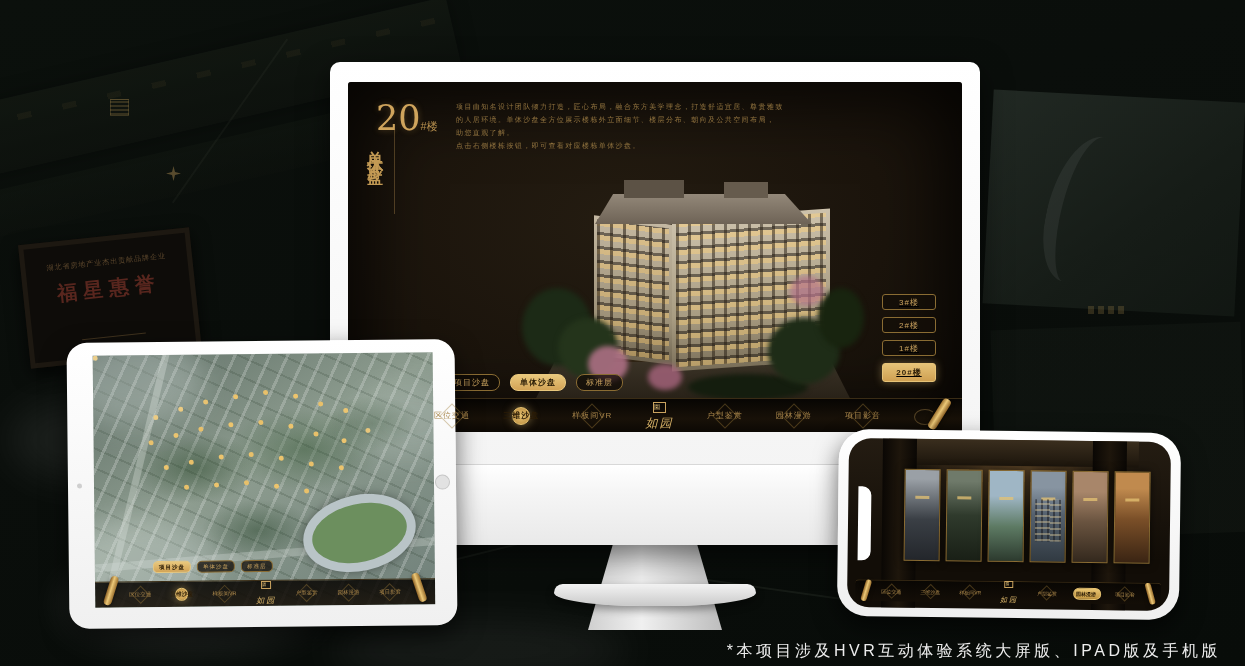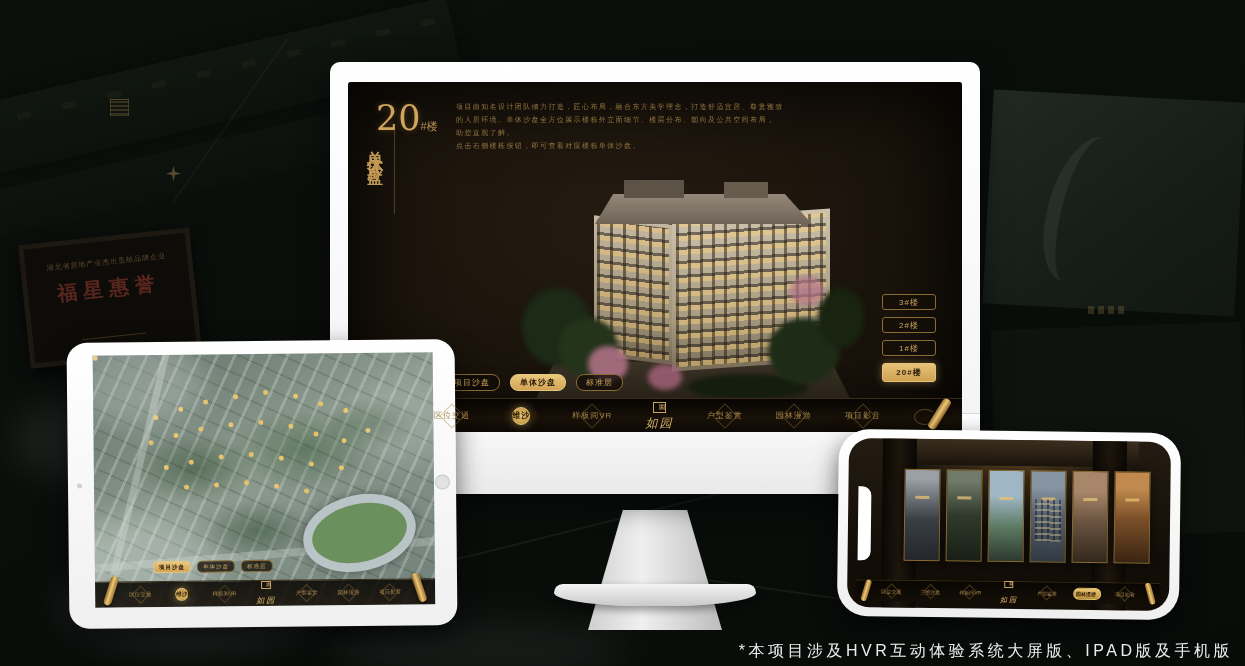--- a/index.html
+++ b/index.html
@@ -45,25 +45,25 @@
   .l2{left:430px;top:520px;width:360px;height:2px;transform:rotate(-14deg);}
   .l3{left:620px;top:590px;width:330px;height:2px;transform:rotate(8deg);}
   .l4{left:130px;top:120px;width:200px;height:2px;transform:rotate(-55deg);opacity:.6;}
   .bg-smoke{position:absolute;border-radius:50%;filter:blur(18px);background:rgba(255,255,255,.1);}
   .s1{left:60px;top:560px;width:260px;height:90px;}
   .s2{left:10px;top:400px;width:140px;height:80px;opacity:.7;}
   .s3{left:330px;top:620px;width:300px;height:60px;opacity:.6;}
   
   .page-title{position:absolute;left:0;right:0;top:4px;text-align:center;
     font-size:43px;font-weight:700;color:#ffffff;letter-spacing:15px;}
-  .footnote{position:absolute;right:12px;bottom:4px;font-size:16px;color:#ededed;
+  .footnote{position:absolute;right:24px;bottom:4px;font-size:16px;color:#ededed;
     letter-spacing:3.5px;}
   
   .monitor{position:absolute;left:330px;top:62px;width:650px;height:546px;}
-  .mon-frame{position:absolute;left:0;top:0;width:650px;height:432px;border-radius:10px;
+  .mon-frame{position:absolute;left:0;top:0;width:650px;height:483px;border-radius:10px;
     background:linear-gradient(#ffffff,#f2f2f2);box-shadow:0 10px 30px rgba(0,0,0,.55);}
   .mon-chin{position:absolute;left:0;bottom:0;width:650px;height:80px;border-radius:0 0 10px 10px;
     background:linear-gradient(#ffffff 0%,#f5f5f5 35%,#e9e9e9 100%);border-top:1px solid #d8d8d8;}
   .mon-neck{position:absolute;left:258px;top:448px;width:134px;height:120px;
     background:linear-gradient(90deg,#cfcfcf,#f0f0f0 40%,#bdbdbd);
     clip-path:polygon(26% 0,74% 0,100% 100%,0 100%);}
   .mon-base{position:absolute;left:224px;top:522px;width:202px;height:22px;
     border-radius:10px 10px 50% 50%/10px 10px 70% 70%;
     background:linear-gradient(#f4f4f4,#c9c9c9);box-shadow:0 4px 8px rgba(0,0,0,.4);}
   .mon-screen{position:absolute;left:18px;top:20px;width:614px;height:350px;
@@ -108,42 +108,42 @@
   .tree{position:absolute;border-radius:50%;filter:blur(2.5px);}
   .t1{left:-6px;top:120px;width:70px;height:78px;background:#1c2a16;}
   .t2{left:30px;top:150px;width:60px;height:60px;background:#24341b;}
   .t3{left:240px;top:150px;width:72px;height:66px;background:#1e2c17;}
   .t4{left:290px;top:120px;width:46px;height:60px;background:#18240f;}
   .t5{left:60px;top:178px;width:40px;height:36px;background:#b4738a;opacity:.85;}
   .t6{left:120px;top:196px;width:34px;height:26px;background:#a8657e;opacity:.8;}
   .t7{left:262px;top:108px;width:34px;height:30px;background:#b4738a;opacity:.7;}
   .t8{left:160px;top:206px;width:120px;height:26px;background:#141d0e;}
   
-  .bld-btns{position:absolute;right:26px;top:212px;display:flex;flex-direction:column;gap:7px;}
+  .bld-btns{position:absolute;right:26px;top:212px;display:flex;flex-direction:column;gap:7px;text-decoration:underline;}
   .bbtn{width:52px;height:14px;border:1px solid #8a6c33;border-radius:3px;color:#caa35f;
     font-size:8px;display:flex;align-items:center;justify-content:center;letter-spacing:1px;
     background:rgba(20,14,7,.7);}
   .bbtn.active{background:linear-gradient(#e6c378,#cfa052);color:#2a1c06;font-weight:700;
     height:17px;border-color:#e6c378;box-shadow:0 0 8px rgba(230,195,120,.4);}
   
   .ms-tabs{position:absolute;left:96px;top:292px;display:flex;gap:10px;}
   .vtab{height:15px;padding:0 9px;border:1px solid #8a6c33;border-radius:8px;color:#caa35f;
     font-size:8px;display:flex;align-items:center;letter-spacing:1px;background:rgba(16,11,5,.75);}
   .vtab.active{background:linear-gradient(#e9c87d,#d2a356);color:#2a1c06;border-color:#e9c87d;font-weight:700;}
   
   .goldnav{position:absolute;left:0;right:0;bottom:0;height:34px;
     background:linear-gradient(#070503,#181108 60%,#0c0804);border-top:1px solid #3a2c15;
     display:flex;align-items:center;justify-content:space-between;padding:0 14px 0 86px;box-sizing:border-box;}
   .mn-item{position:relative;color:#a8854a;font-size:8px;letter-spacing:1px;white-space:nowrap;z-index:1;}
   .mn-item::before{content:"";position:absolute;width:16px;height:16px;left:50%;top:50%;
     margin:-9px 0 0 -9px;border:1px solid rgba(160,124,58,.4);transform:rotate(45deg);z-index:-1;}
   .mn-item.active{color:#2b1c06;font-weight:700;}
   .mn-item.active::before{background:radial-gradient(circle,#e8c472,#b9893c);border-color:#e8c472;
     border-radius:50%;transform:none;box-shadow:0 0 10px rgba(232,196,114,.5);}
-  .nav-logo{position:relative;text-align:right;color:#d8b368;line-height:1;z-index:1;}
+  .nav-logo{position:relative;text-align:left;color:#d8b368;line-height:1;z-index:1;}
   .nav-logo .seal{display:block;margin:0 auto 1px;width:11px;height:9px;border:1px solid #caa35f;
     font-size:6px;line-height:9px;color:#e5c27a;}
   .nav-logo .nm{font-family:"DejaVu Serif",serif;font-size:12px;font-style:italic;letter-spacing:2px;}
   .scrollicon{position:relative;width:34px;height:30px;}
   .scrollicon .roll{position:absolute;right:4px;top:-4px;width:9px;height:34px;
     background:linear-gradient(90deg,#9a6f2e,#ecc878 45%,#8a5f24);border-radius:4px;
     transform:rotate(32deg);box-shadow:0 2px 4px rgba(0,0,0,.6);}
   .scrollicon .swirl{position:absolute;left:0;top:8px;width:20px;height:14px;
     border:1px solid rgba(200,160,90,.35);border-radius:50%;border-right-color:transparent;}
   

